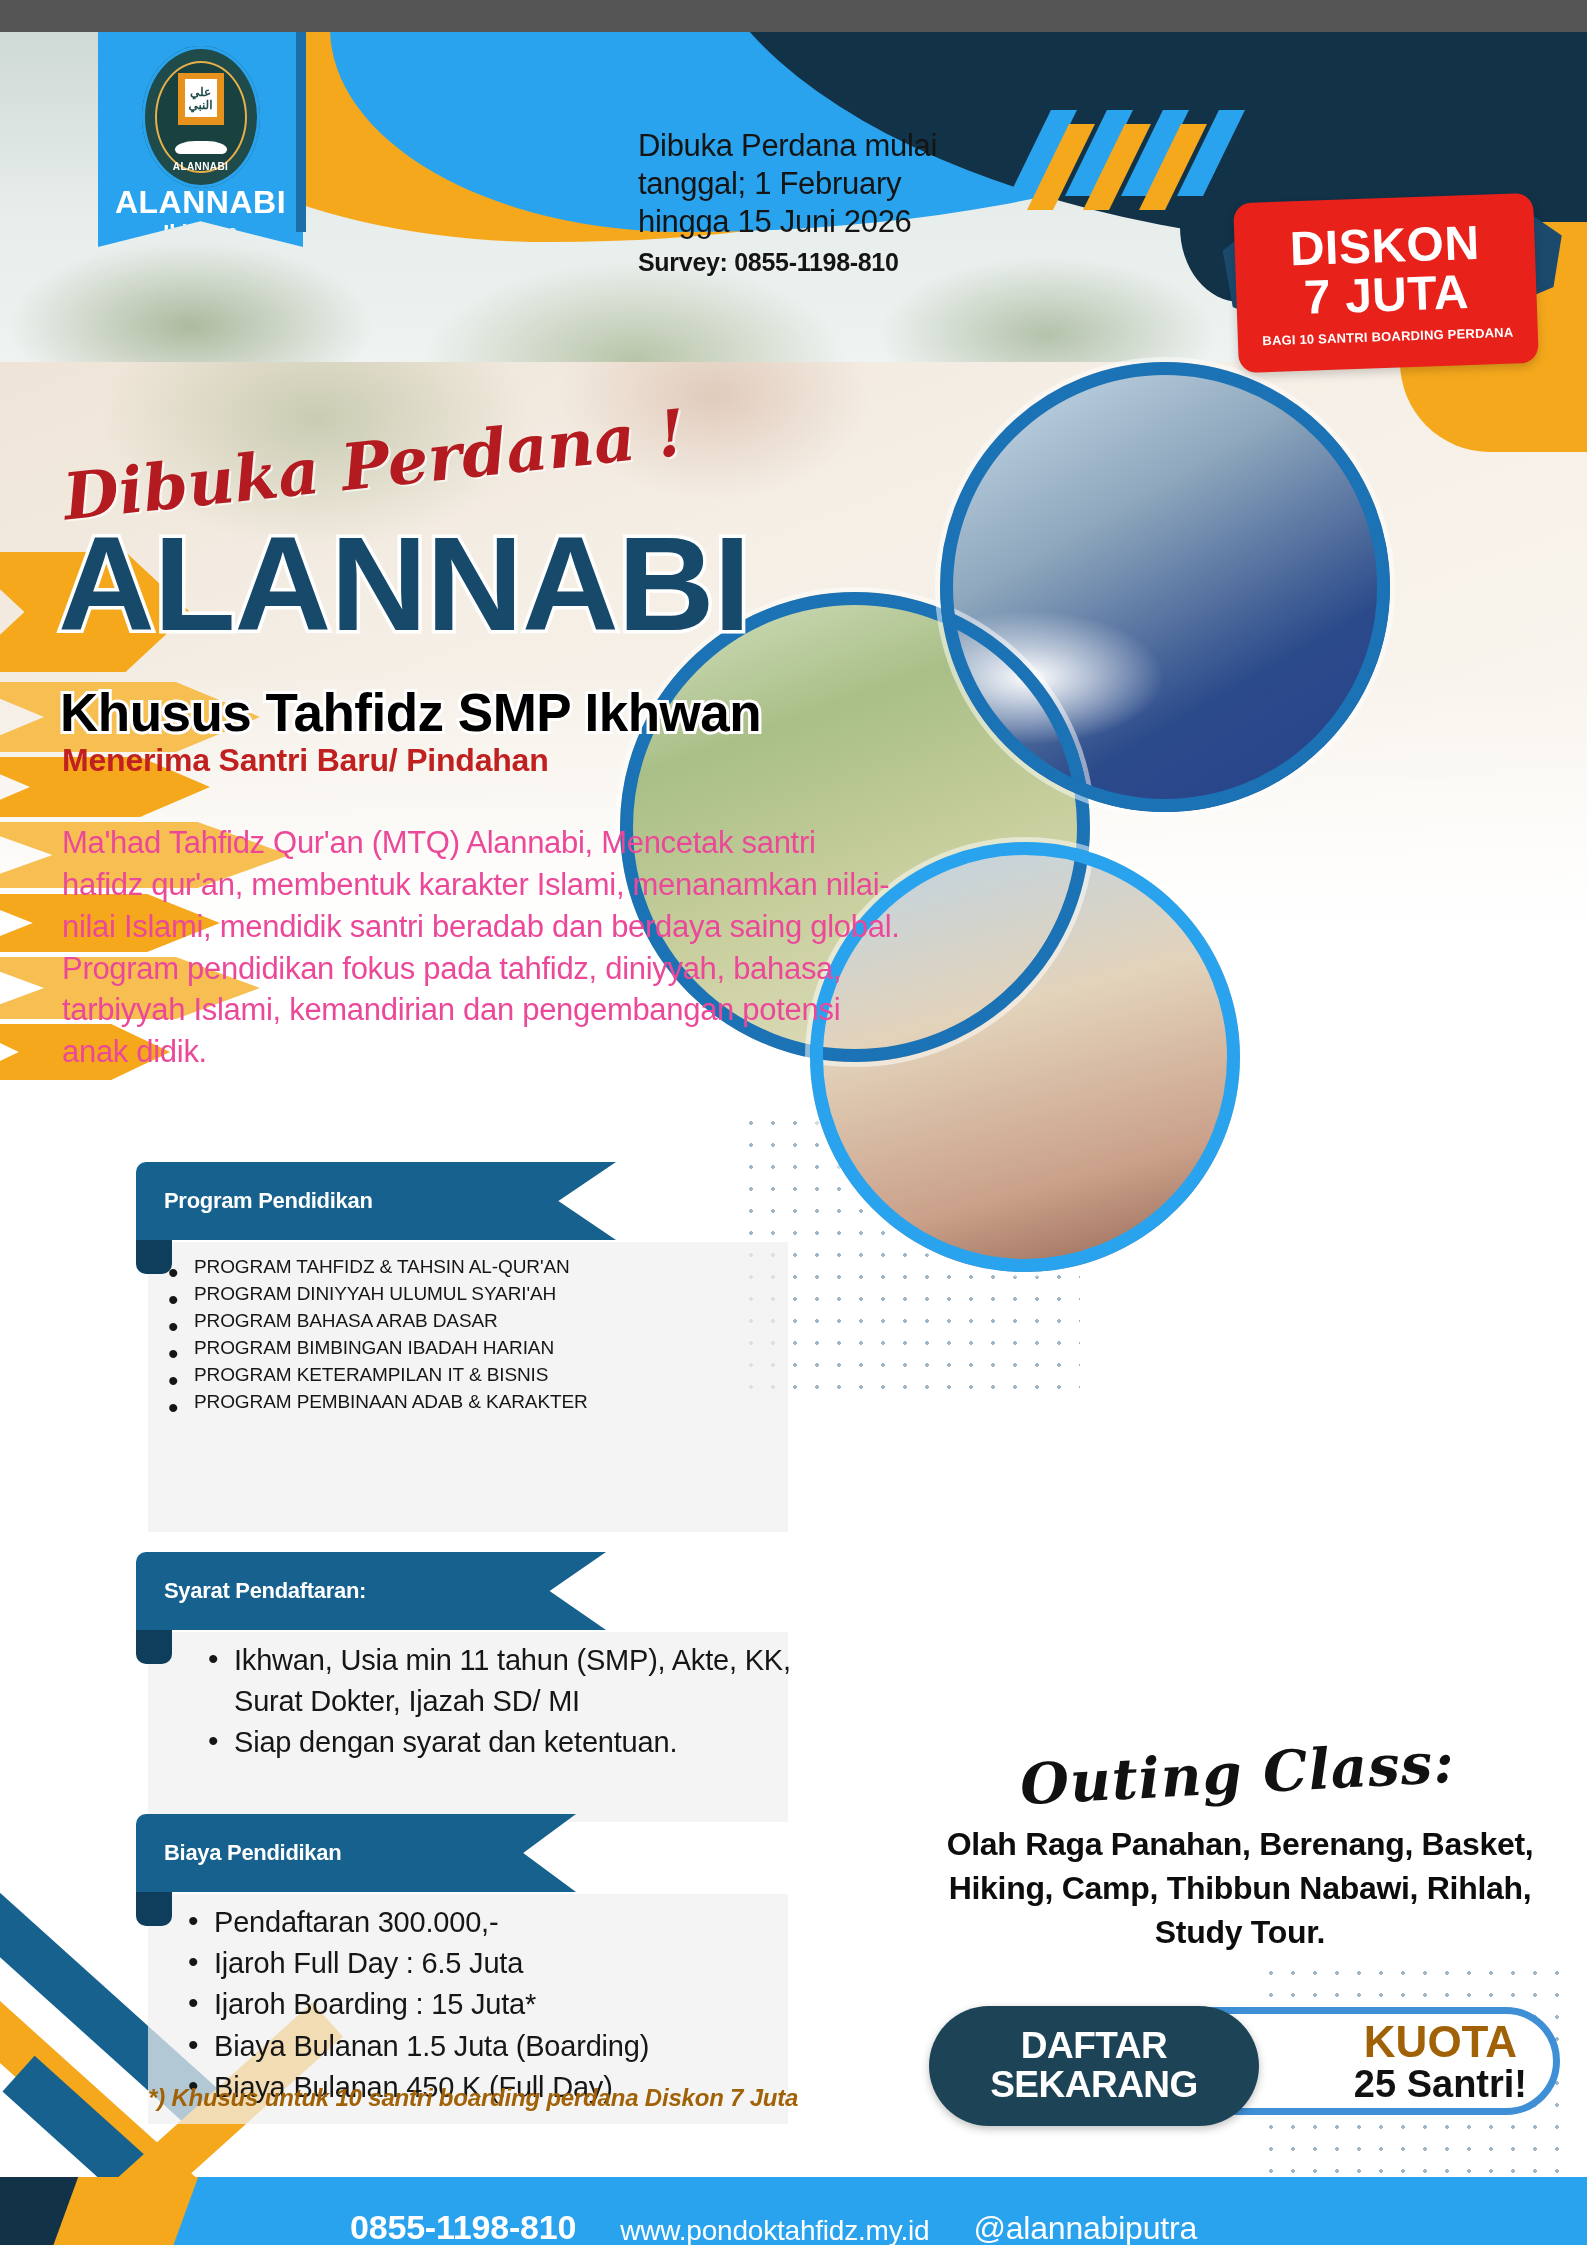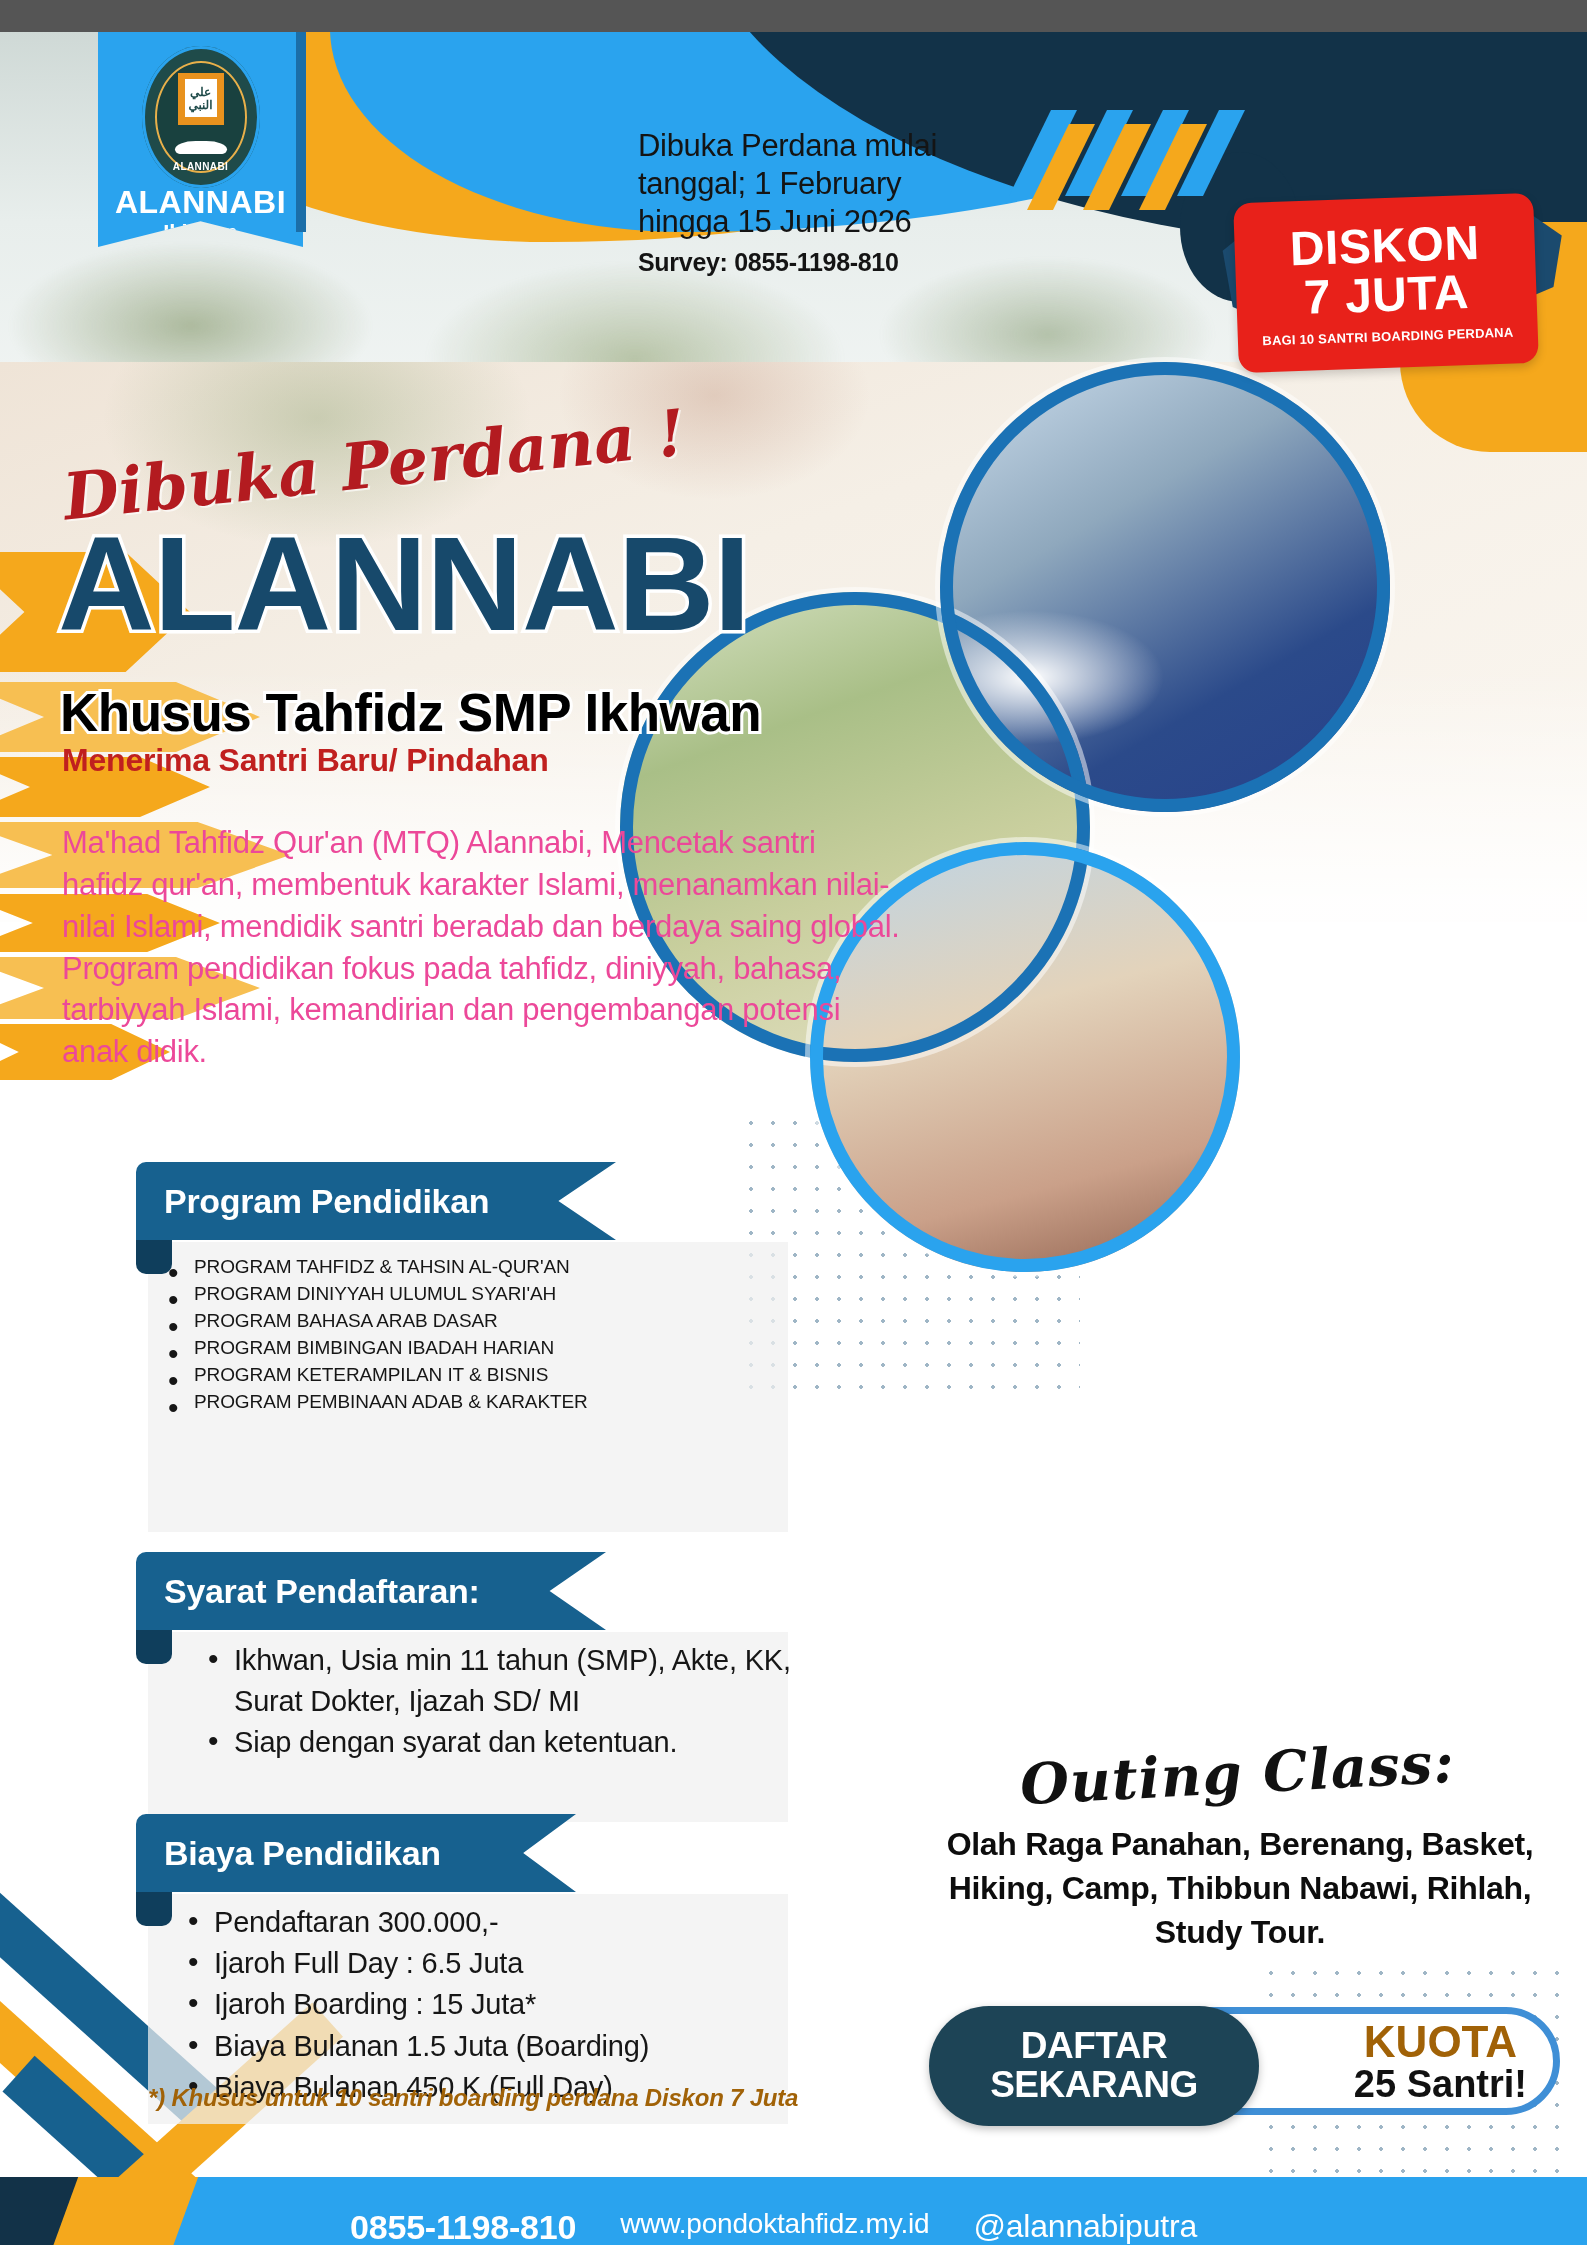--- a/index.html
+++ b/index.html
@@ -237,21 +237,21 @@
   
   .flag {
     position:absolute; height:78px; z-index:10;
     background:#17618f;
     display:flex; align-items:center;
     padding-left:28px;
     clip-path:polygon(0 0,100% 0,88% 50%,100% 100%,0 100%);
     border-radius:10px 0 0 0;
   }
   .flag span {
-    color:#ffffff; font-size:34px; font-weight:bold; letter-spacing:-.3px;
+    color:#ffffff; font-size:22px; font-weight:bold; letter-spacing:-.3px;
   }
   .flag-tail {
     position:absolute; width:36px; height:34px; background:#0f3e5c;
     z-index:9; border-radius:0 0 10px 10px;
   }
 
   .panel {
     position:absolute; background:rgba(240,240,240,.72); z-index:8;
   }
 
@@ -312,21 +312,21 @@
 
   
   .diag { position:absolute; z-index:6; }
 
   .footer-bar {
     position:absolute; left:0; bottom:0; width:1587px; height:100px;
     background:#2aa3ee; z-index:14;
     display:flex; align-items:center;
   }
   .footer-inner{
-    margin-left:350px; display:flex; align-items:flex-start; gap:44px;
+    margin-left:350px; display:flex; align-items:flex-end; gap:44px;
     color:#ffffff;
   }
   .f-phone { font-size:34px; font-weight:bold; letter-spacing:-.2px; }
   .f-web { font-size:28px; letter-spacing:-.2px; }
   .f-ig { font-size:32px; letter-spacing:-.2px; }
   .footer-yellow{
     position:absolute; left:60px; bottom:0; width:120px; height:100px;
     background:#f5a81c; transform:skewX(-20deg); z-index:15;
   }
   .footer-navy{

